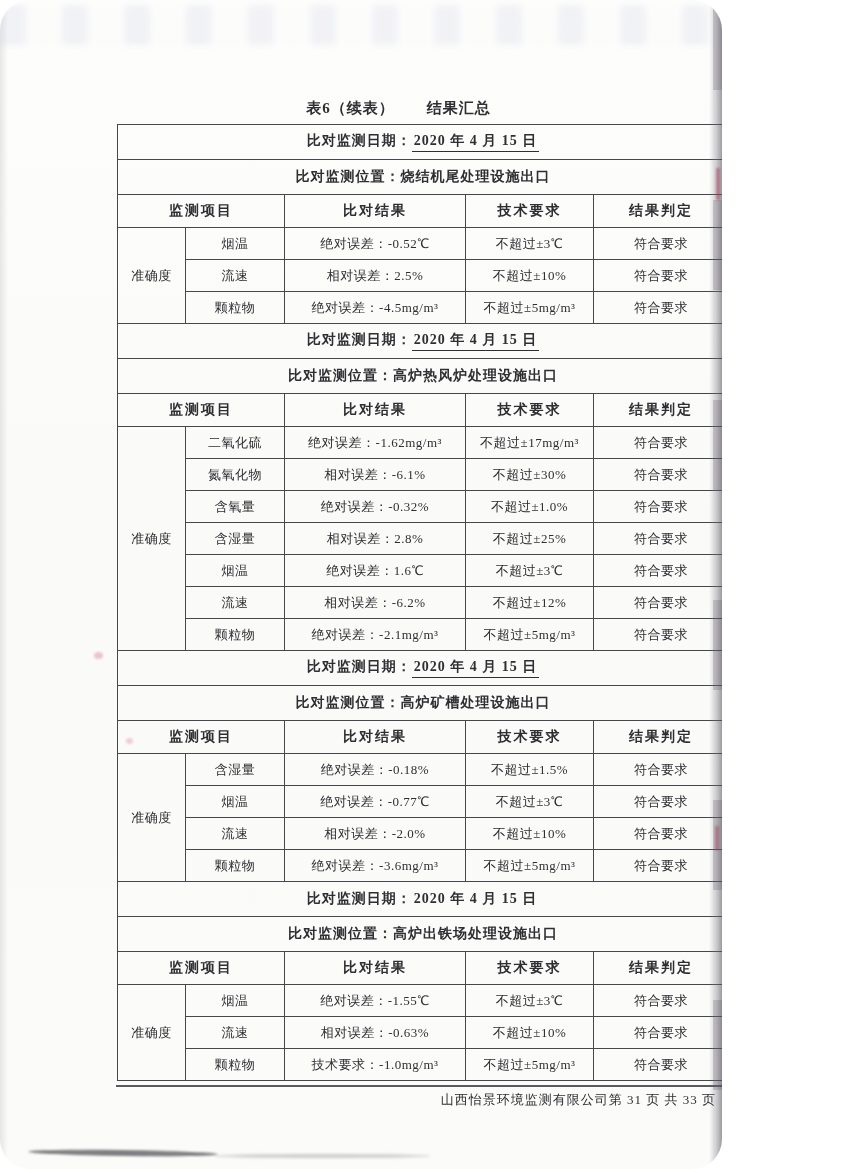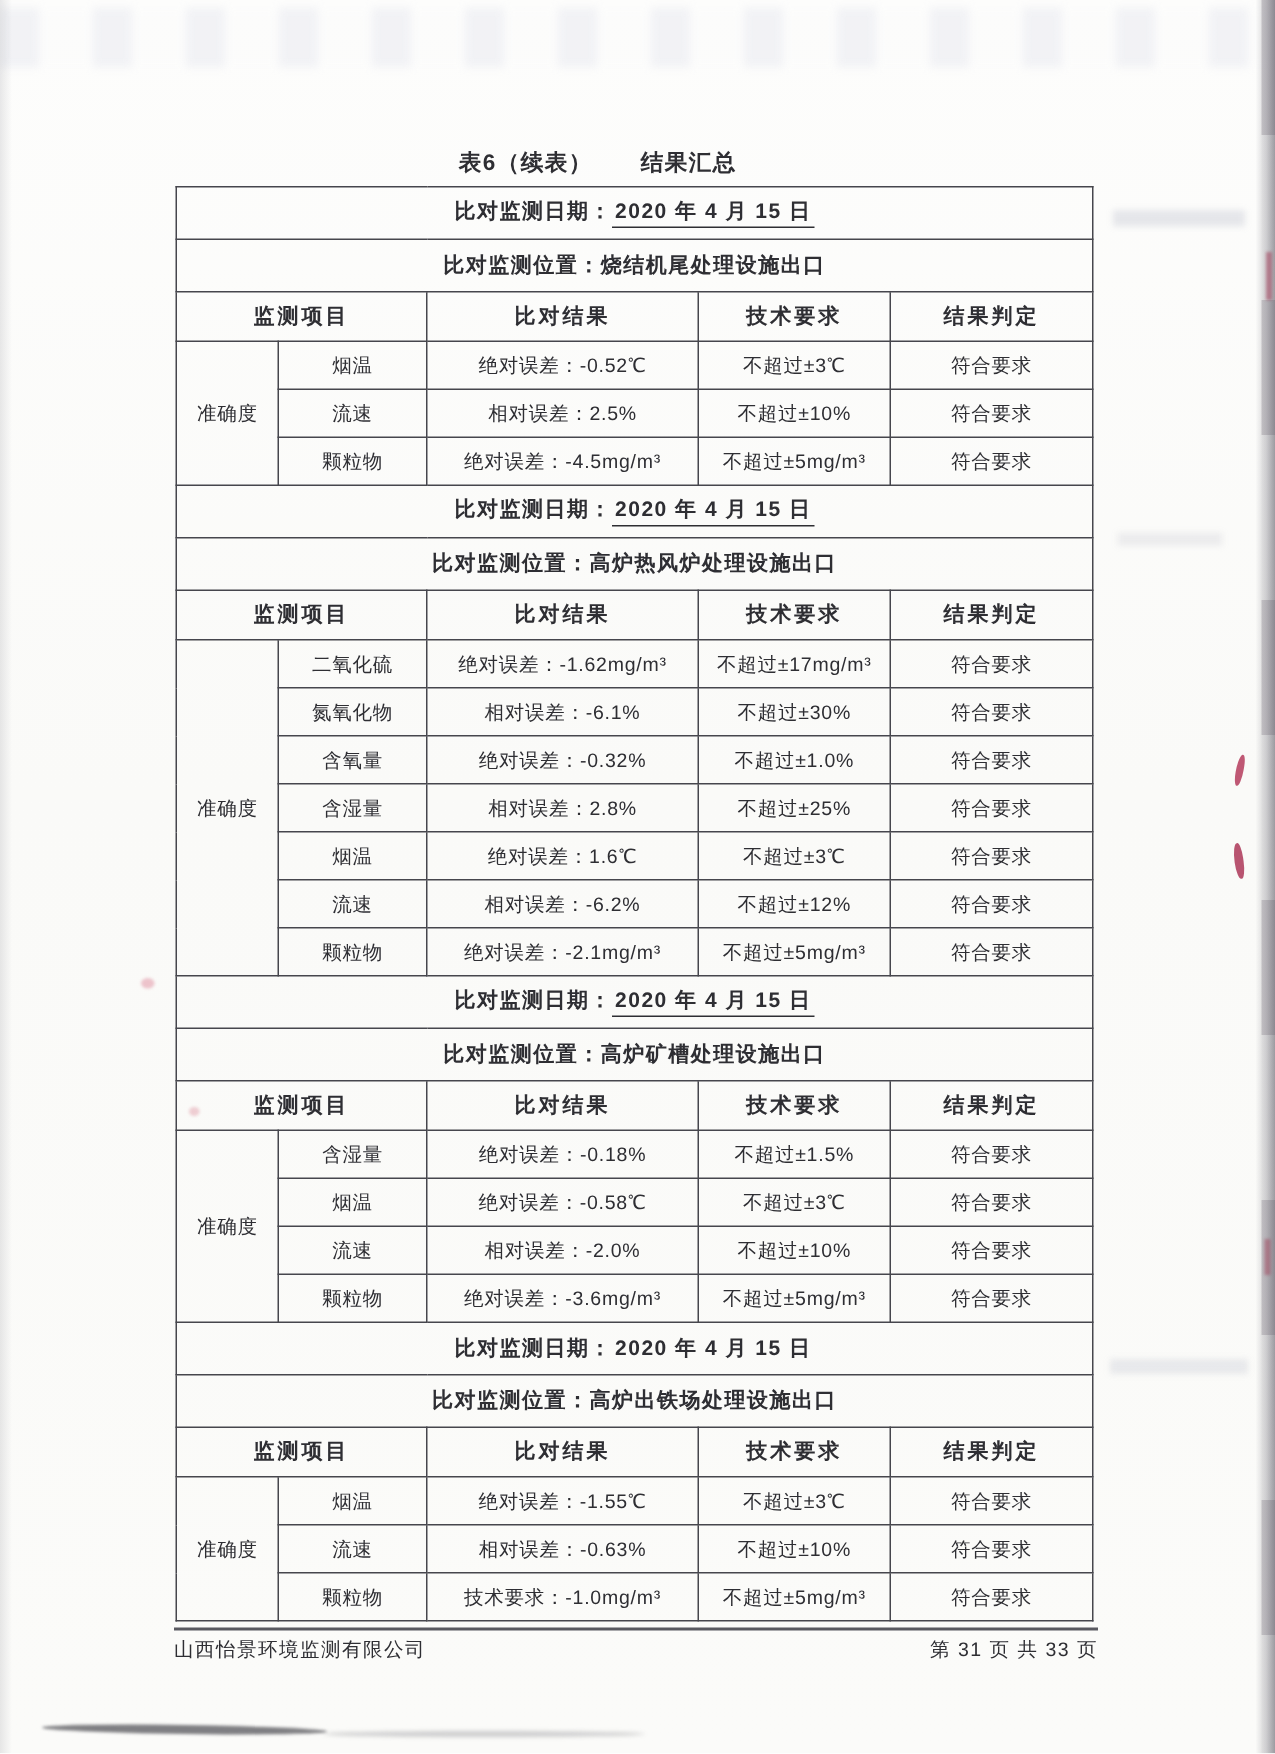--- a/index.html
+++ b/index.html
@@ -1,20 +1,21 @@
 <!DOCTYPE html>
 <html><head>
 <meta charset="utf-8">
 <style>
   html,body { margin:0; padding:0; background:#ffffff; }
   .page {
-    position:relative; width:850px; height:1169px; overflow:hidden;
+    position:relative; width:722px; height:1169px; overflow:hidden;
     background:linear-gradient(180deg,#fdfdfc 0%,#fafaf8 45%,#fbfbf9 100%);
-    font-family:Liberation Sans, sans-serif;
+    font-family:Liberation Serif, serif;
     color:#2e2e33;
+    border-radius:30px;
   }
   
   .top-band { position:absolute; top:5px; left:0; width:100%; height:40px;
     background:repeating-linear-gradient(90deg, rgba(185,190,214,0.30) 0 26px, rgba(238,240,248,0.10) 26px 62px);
     filter:blur(3px); opacity:.55; }
   .edge-right { position:absolute; right:0; top:0; width:13px; height:100%;
     background:linear-gradient(to right, rgba(120,120,128,0), rgba(112,112,122,.30) 55%, rgba(78,78,90,.55)); }
   .edge-right-var { position:absolute; right:0; top:0; width:9px; height:100%;
     background:repeating-linear-gradient(180deg, rgba(90,80,95,.25) 0 90px, rgba(150,140,150,.05) 90px 200px); }
   .edge-left { position:absolute; left:0; top:0; width:8px; height:100%;
@@ -52,22 +53,22 @@
     font-size:13px; padding:0 2px; overflow:hidden; white-space:nowrap; }
   .r-date td, .r-loc td { height:34px; font-size:14px; font-weight:bold; letter-spacing:1px; }
   .r-head td { height:32px; font-size:14px; font-weight:bold; letter-spacing:2px;margin-top:20px; }
   .r-data td { height:31px; letter-spacing:.5px; }
   .grp { font-size:13px; letter-spacing:1px; }
   .u { display:inline-block; border-bottom:1px solid #2e2e33; padding:0 2px 1px 2px; }
   .dt { display:inline-block; padding:0 2px; }
   
   .footer-line { position:absolute; left:116px; top:1085px; width:616px;
     border-top:2px solid #595960; }
-  .footer { position:absolute; left:116px; top:1091px; width:616px;
-    display:flex; justify-content:space-between; font-size:13px; letter-spacing:1px; }
+  .footer { position:absolute; left:100px; top:1091px; width:616px;
+    display:flex; justify-content:flex-end; font-size:13px; letter-spacing:1px; }
 </style>
 </head>
 <body>
 
 <div class="page">
 
   <div class="top-band"></div>
   <div class="edge-left"></div>
 
   <div class="title"><span>表6（续表）</span><span class="gap"></span><span>结果汇总</span></div>
@@ -188,21 +189,21 @@
       </tr>
       <tr class="r-data">
         <td rowspan="4" class="grp">准确度</td>
         <td>含湿量</td>
         <td>绝对误差：-0.18%</td>
         <td>不超过±1.5%</td>
         <td>符合要求</td>
       </tr>
       <tr class="r-data">
         <td>烟温</td>
-        <td>绝对误差：-0.58℃</td>
+        <td>绝对误差：-0.77℃</td>
         <td>不超过±3℃</td>
         <td>符合要求</td>
       </tr>
       <tr class="r-data">
         <td>流速</td>
         <td>相对误差：-2.0%</td>
         <td>不超过±10%</td>
         <td>符合要求</td>
       </tr>
       <tr class="r-data">

